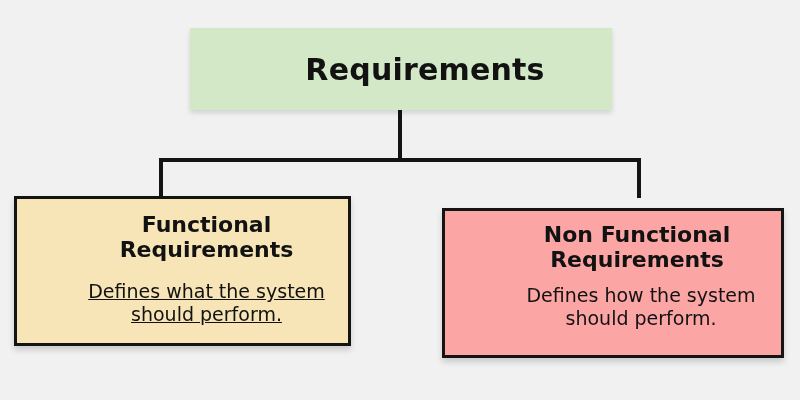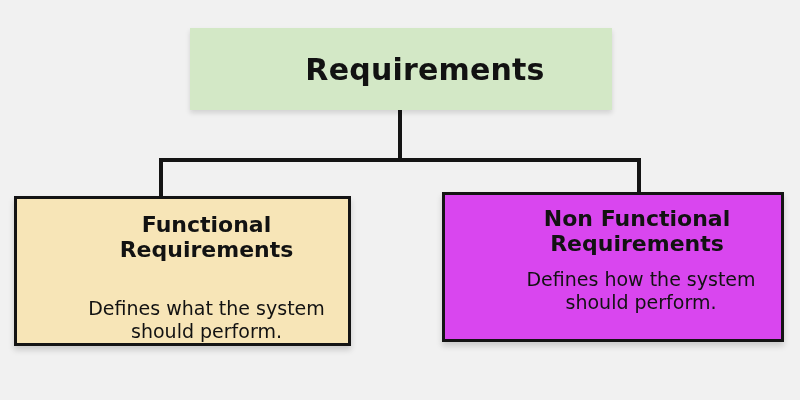--- a/index.html
+++ b/index.html
@@ -94,48 +94,48 @@
   }
 
   #node-functional {
     left: 14px;
     top: 196px;
     width: 337px;
     height: 150px;
     background: #F7E5B7;
     border: 3px solid #141414;
     box-shadow: 0 4px 6px rgba(0,0,0,0.16);
-    justify-content: space-between;
+    justify-content: flex-start;
     padding-top: 14px;
   }
   #node-nonfunctional {
     left: 442px;
-    top: 192px;
+    top: 208px;
     width: 342px;
     height: 150px;
-    background: #d946ef;
+    background: #fca5a5;
     border: 3px solid #141414;
     box-shadow: 0 4px 6px rgba(0,0,0,0.16);
     justify-content: flex-start;
     padding-top: 12px;
   }
 
   .leaf-title {
     font-size: 22px;
     font-weight: bold;
     line-height: 1.12;
     white-space: pre-line;
   }
   .leaf-desc {
     font-size: 19px;
     font-weight: normal;
     line-height: 1.22;
     white-space: pre-line;
   }
-  #node-functional .leaf-desc { margin-top: 18px; }
+  #node-functional .leaf-desc { margin-top: 18px; text-decoration: underline; }
   #node-nonfunctional .leaf-desc { margin-top: 12px; margin-left: 8px; }
 </style>
 </head>
 <body>
 
 <div id="diagram">
 
   <div class="connector-layer">
     <div class="conn" id="conn-stem"></div>
     <div class="conn" id="conn-bus"></div>

